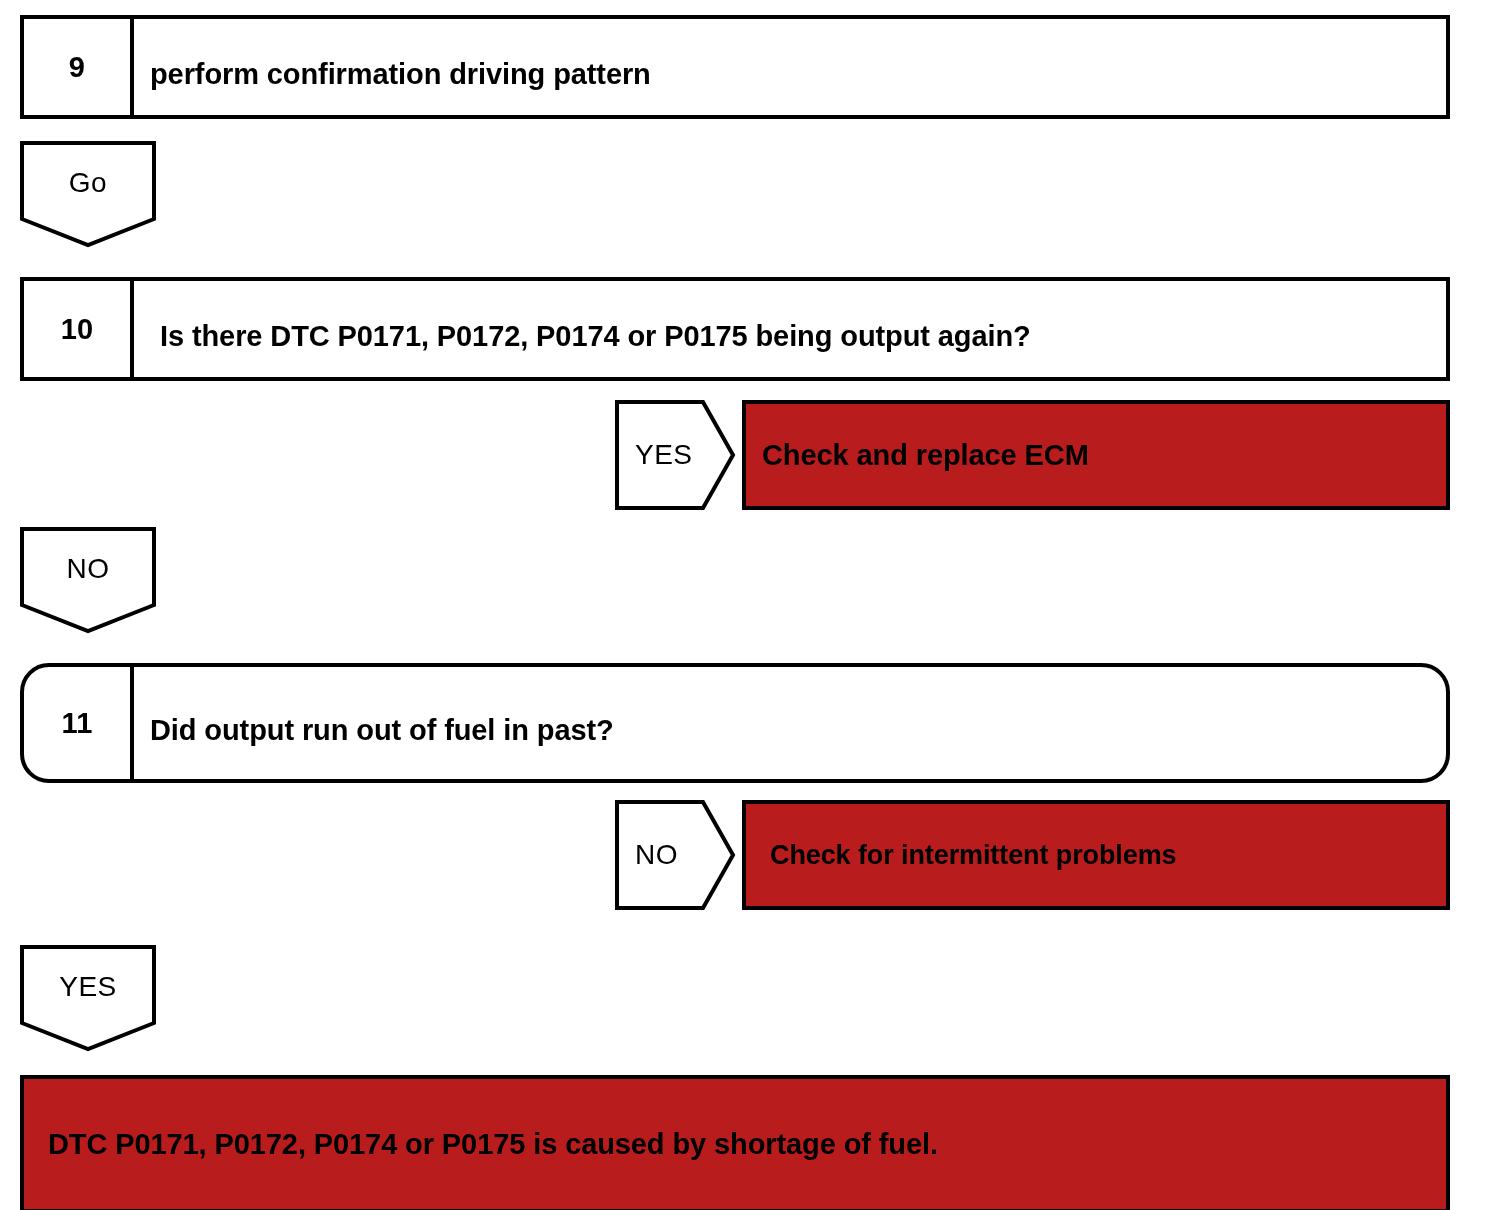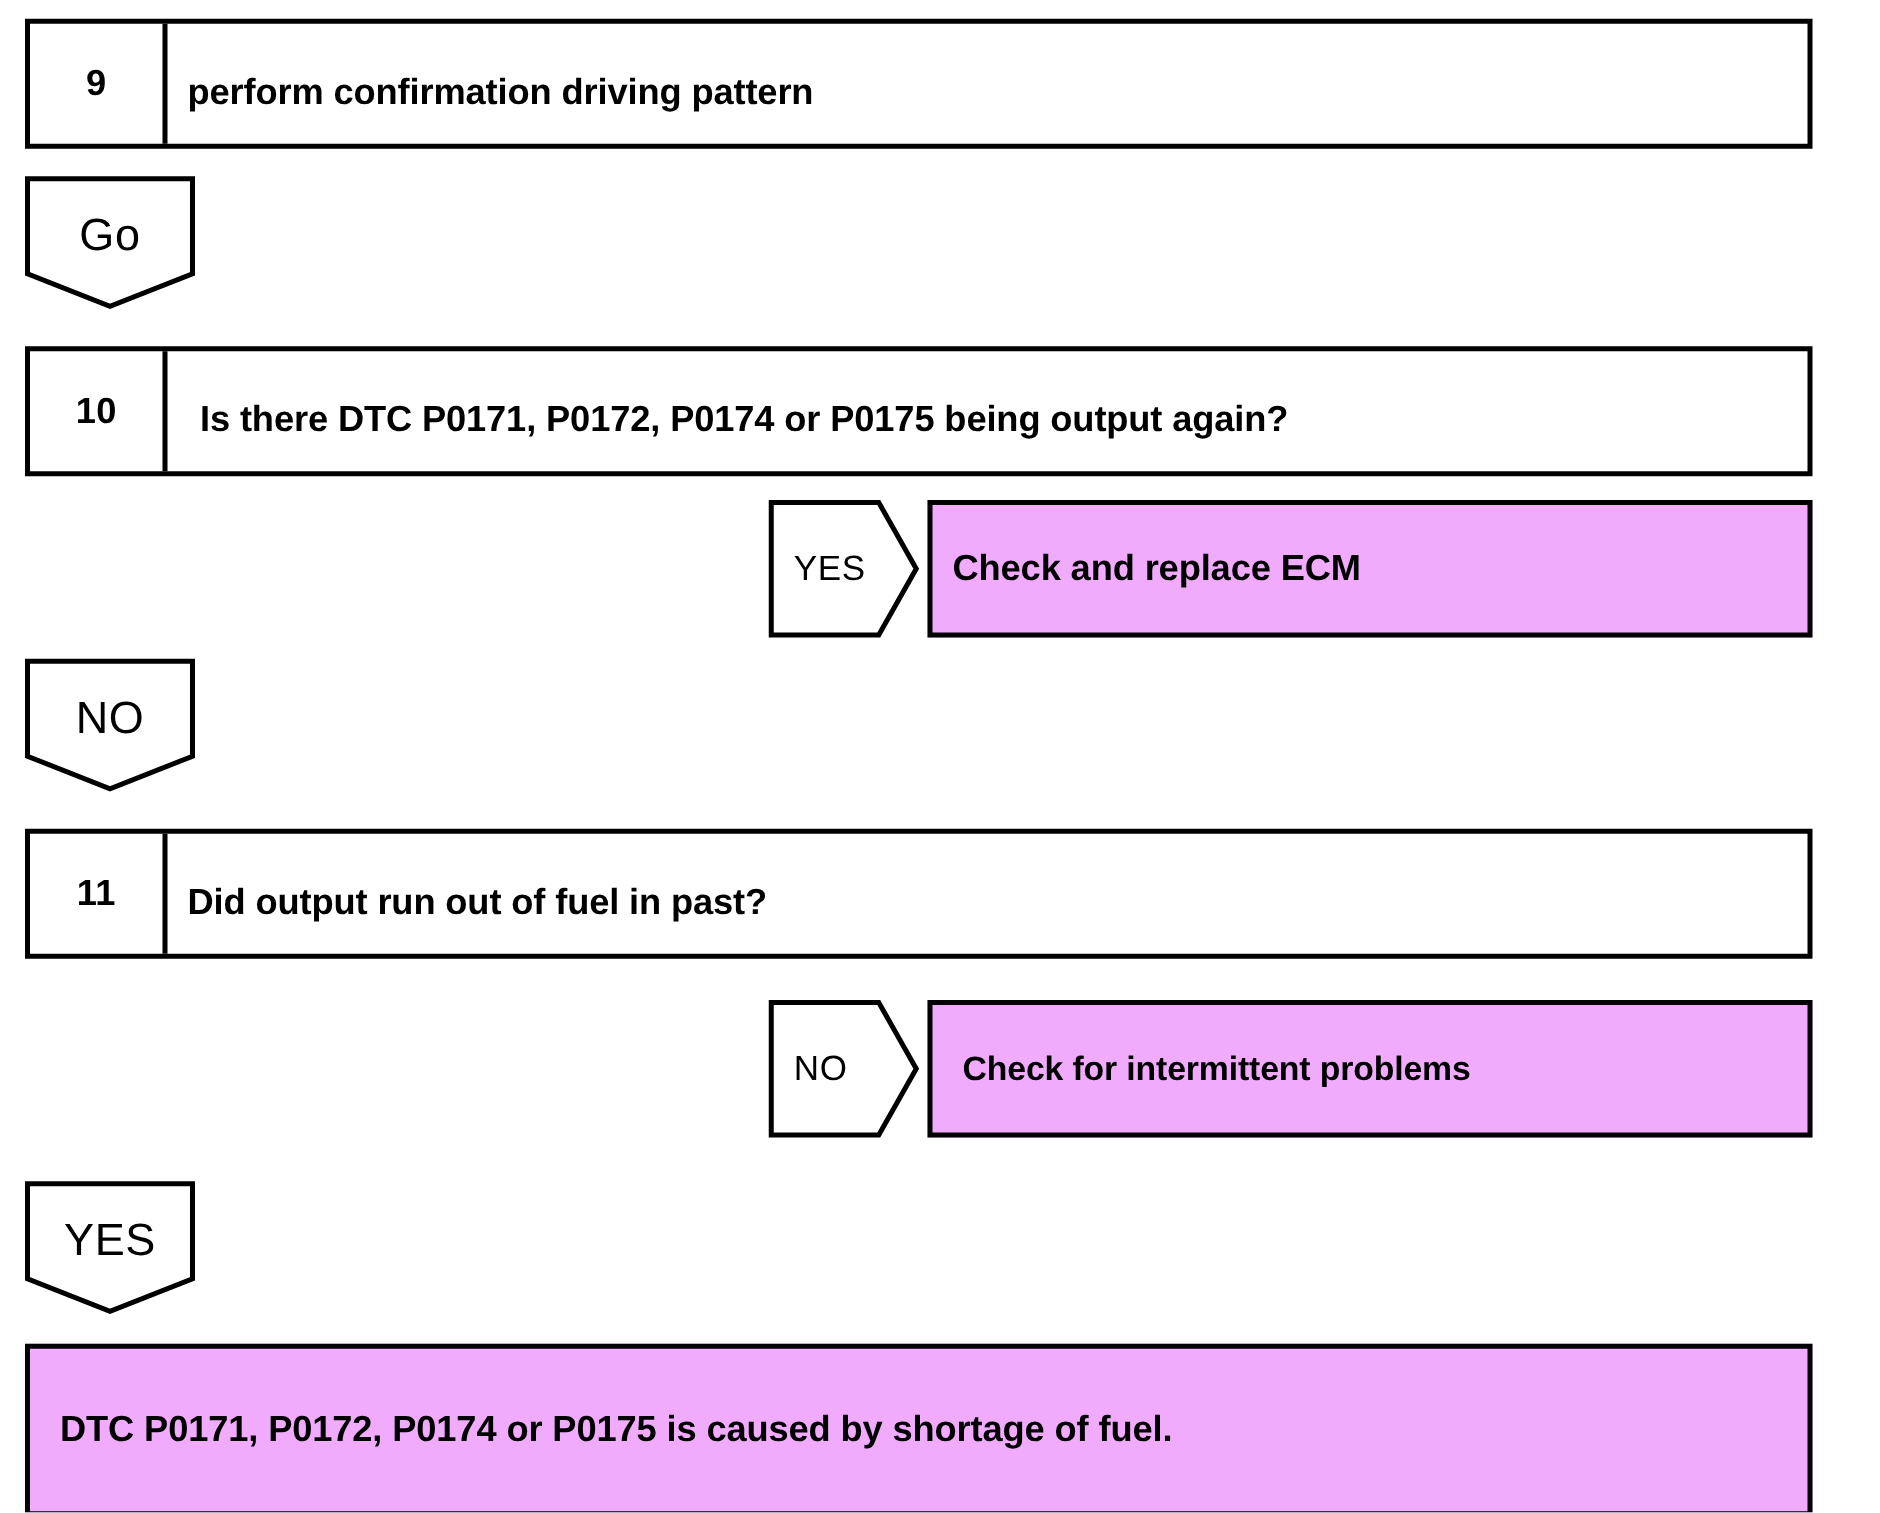--- a/index.html
+++ b/index.html
@@ -55,21 +55,21 @@
     white-space: nowrap;
     letter-spacing: -0.1px;
     margin-top: 14px;
   }
 
   
   .plain-box {
     position: absolute;
     box-sizing: border-box;
     border: 4px solid #000000;
-    background: #f0abfc;
+    background: #b91c1c;
     display: flex;
     align-items: center;
     padding-left: 24px;
     font-weight: bold;
     font-size: 29px;
     font-stretch: condensed;
     color: #000000;
     white-space: nowrap;
     letter-spacing: -0.1px;
   }
@@ -84,21 +84,21 @@
   .pent-down svg {
     display: block;
     overflow: visible;
   }
   .pent-label {
     position: absolute;
     left: 0;
     width: 100%;
     text-align: center;
     font-weight: normal;
-    font-size: 36px;
+    font-size: 28px;
     color: #000000;
     letter-spacing: 0.5px;
   }
 
   
   .pent-right {
     position: absolute;
   }
   .pent-right svg {
     display: block;
@@ -151,21 +151,21 @@
 
   <div class="plain-box" style="left:742px; top:400px; width:708px; height:110px; padding-left:16px;">Check and replace ECM</div>
 
   <div class="pent-down" style="left:20px; top:527px; width:136px; height:108px;">
     <svg width="136" height="108" viewBox="0 0 136 108" aria-hidden="true">
       <polygon points="2,2 134,2 134,78 68,104 2,78" fill="#ffffff" stroke="#000000" stroke-width="4" stroke-linejoin="miter"></polygon>
     </svg>
     <div class="pent-label" style="top:26px;">NO</div>
   </div>
 
-  <div class="step-row" style="left:20px; top:663px; width:1430px; height:104px;">
+  <div class="step-row" style="left:20px; top:663px; width:1430px; height:120px;border-radius:29px;">
     <div class="step-num">11</div>
     <div class="step-text">Did output run out of fuel in past?</div>
   </div>
 
   <div class="pent-right" style="left:615px; top:800px; width:120px; height:110px;">
     <svg width="120" height="110" viewBox="0 0 120 110" aria-hidden="true">
       <polygon points="2,2 88,2 118,55 88,108 2,108" fill="#ffffff" stroke="#000000" stroke-width="4" stroke-linejoin="miter"></polygon>
     </svg>
     <div class="pent-right-label">NO</div>
   </div>

